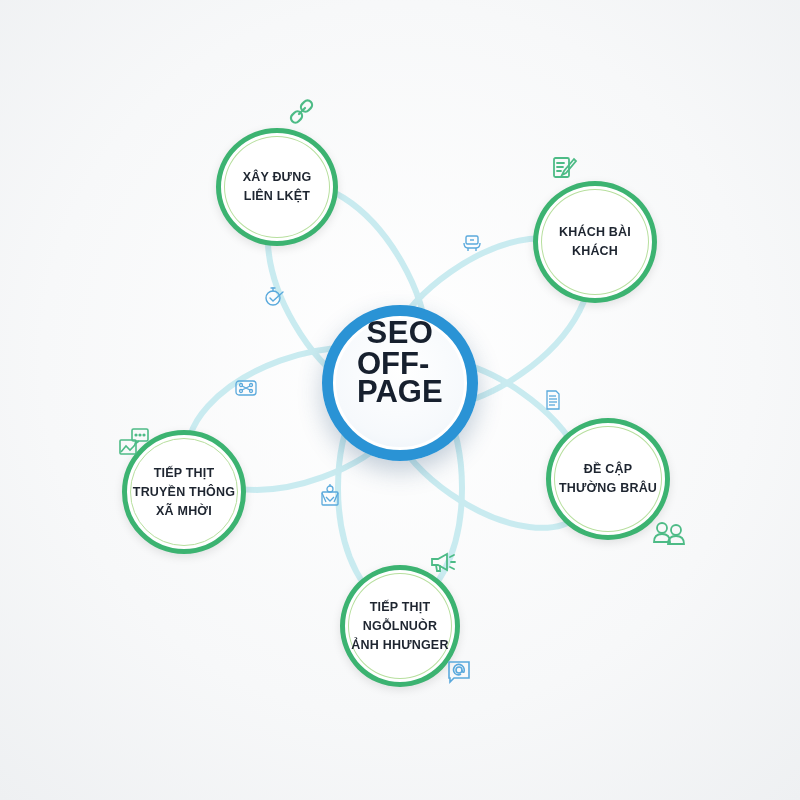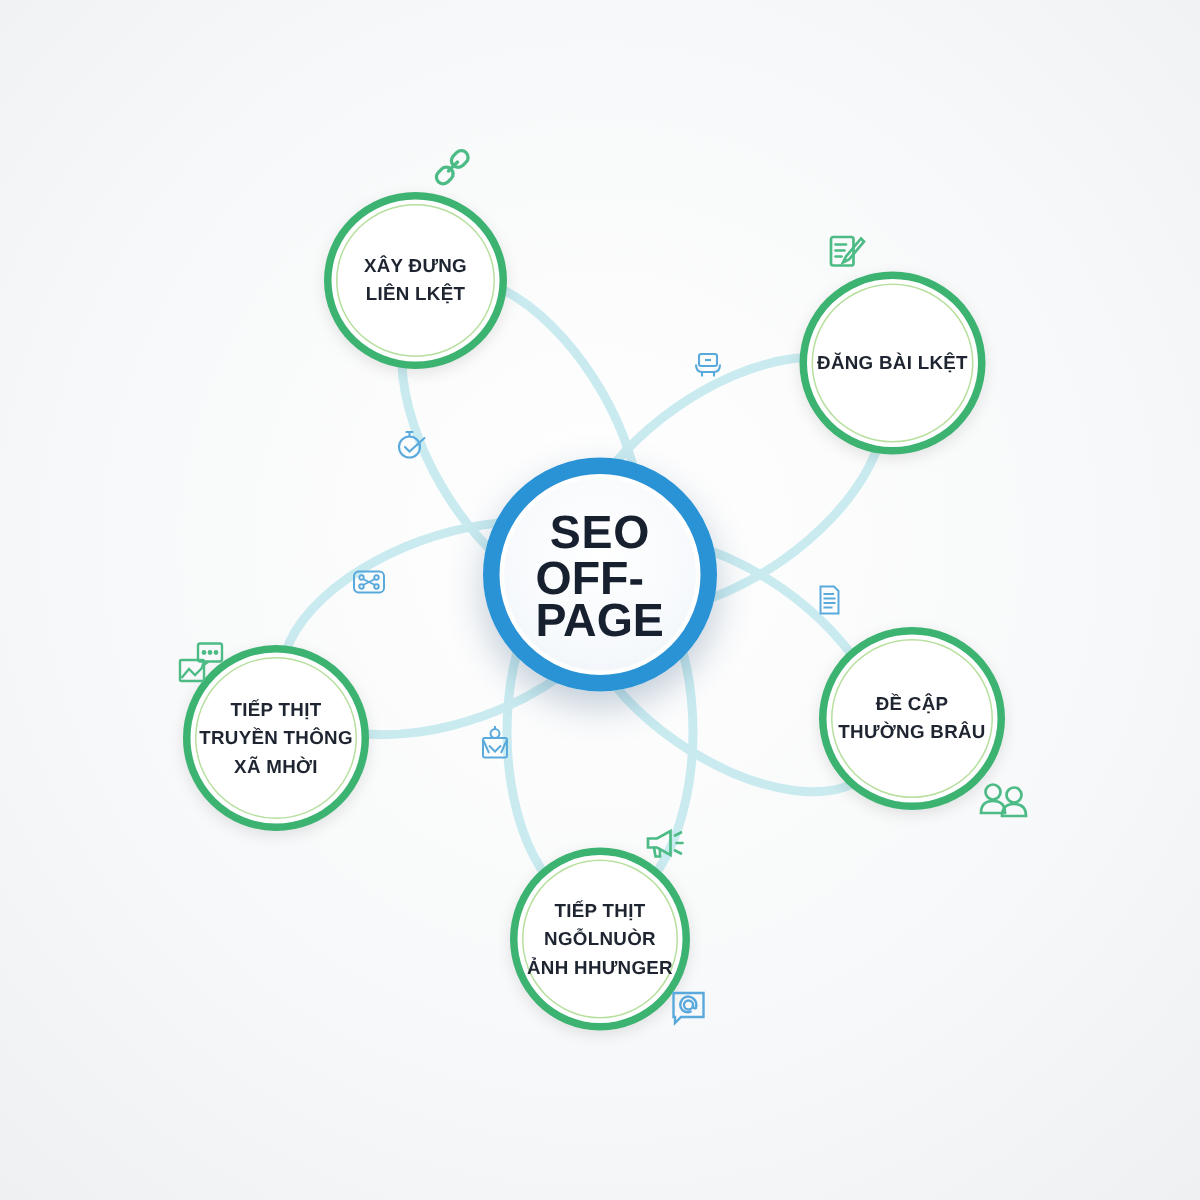--- a/index.html
+++ b/index.html
@@ -10,21 +10,21 @@
     position: relative;
   }
   #diagram { position: absolute; left: 0; top: 0; width: 800px; height: 800px; }
   .petal { fill: none; stroke: #c9ebf0; stroke-width: 6; }
   .center-node {
     position: absolute; border-radius: 50%;
     box-sizing: border-box;
     background: radial-gradient(circle at 50% 40%, #ffffff 0%, #f6f9fc 65%, #e6eef6 100%);
     border: 11px solid #2a93d5;
     box-shadow: 0 0 0 3px #ffffff inset, 0 10px 24px rgba(40,80,120,0.28);
-    display: flex; flex-direction: column; align-items: center; justify-content: center;
+    display: flex; flex-direction: column; align-items: center; justify-content: flex-start;
     color: #17202e;
   }
   .center-node .line1 { font-size: 31px; font-weight: bold; line-height: 34px; letter-spacing: 0.5px; }
   .center-node .line2 { font-size: 31px; font-weight: bold; line-height: 28px; margin-left: 24px; }
   .node {
     position: absolute; border-radius: 50%; box-sizing: border-box;
     background: #ffffff;
     border: 5px solid #3cb371;
     box-shadow: 0 3px 10px rgba(0,0,0,0.10);
     display: flex; align-items: center; justify-content: center;
@@ -59,21 +59,21 @@
     <div class="line1">SEO</div>
     <div class="line2">OFF-PAGE</div>
   </div>
 
   <div class="node" style="left:216px; top:128px; width:122px; height:118px;">
     <div class="node-label">XÂY ĐƯNG
 LIÊN LKỆT</div>
   </div>
 
   <div class="node" style="left:533px; top:181px; width:124px; height:122px;">
-    <div class="node-label">ĐĂNG BÀI LKỆT</div>
+    <div class="node-label">KHÁCH BÀI KHÁCH</div>
   </div>
 
   <div class="node" style="left:546px; top:418px; width:124px; height:122px;">
     <div class="node-label">ĐỀ CẬP
 THƯỜNG BRÂU</div>
   </div>
 
   <div class="node" style="left:340px; top:565px; width:120px; height:122px;">
     <div class="node-label">TIẾP THỊT
 NGỖLNUÒR

